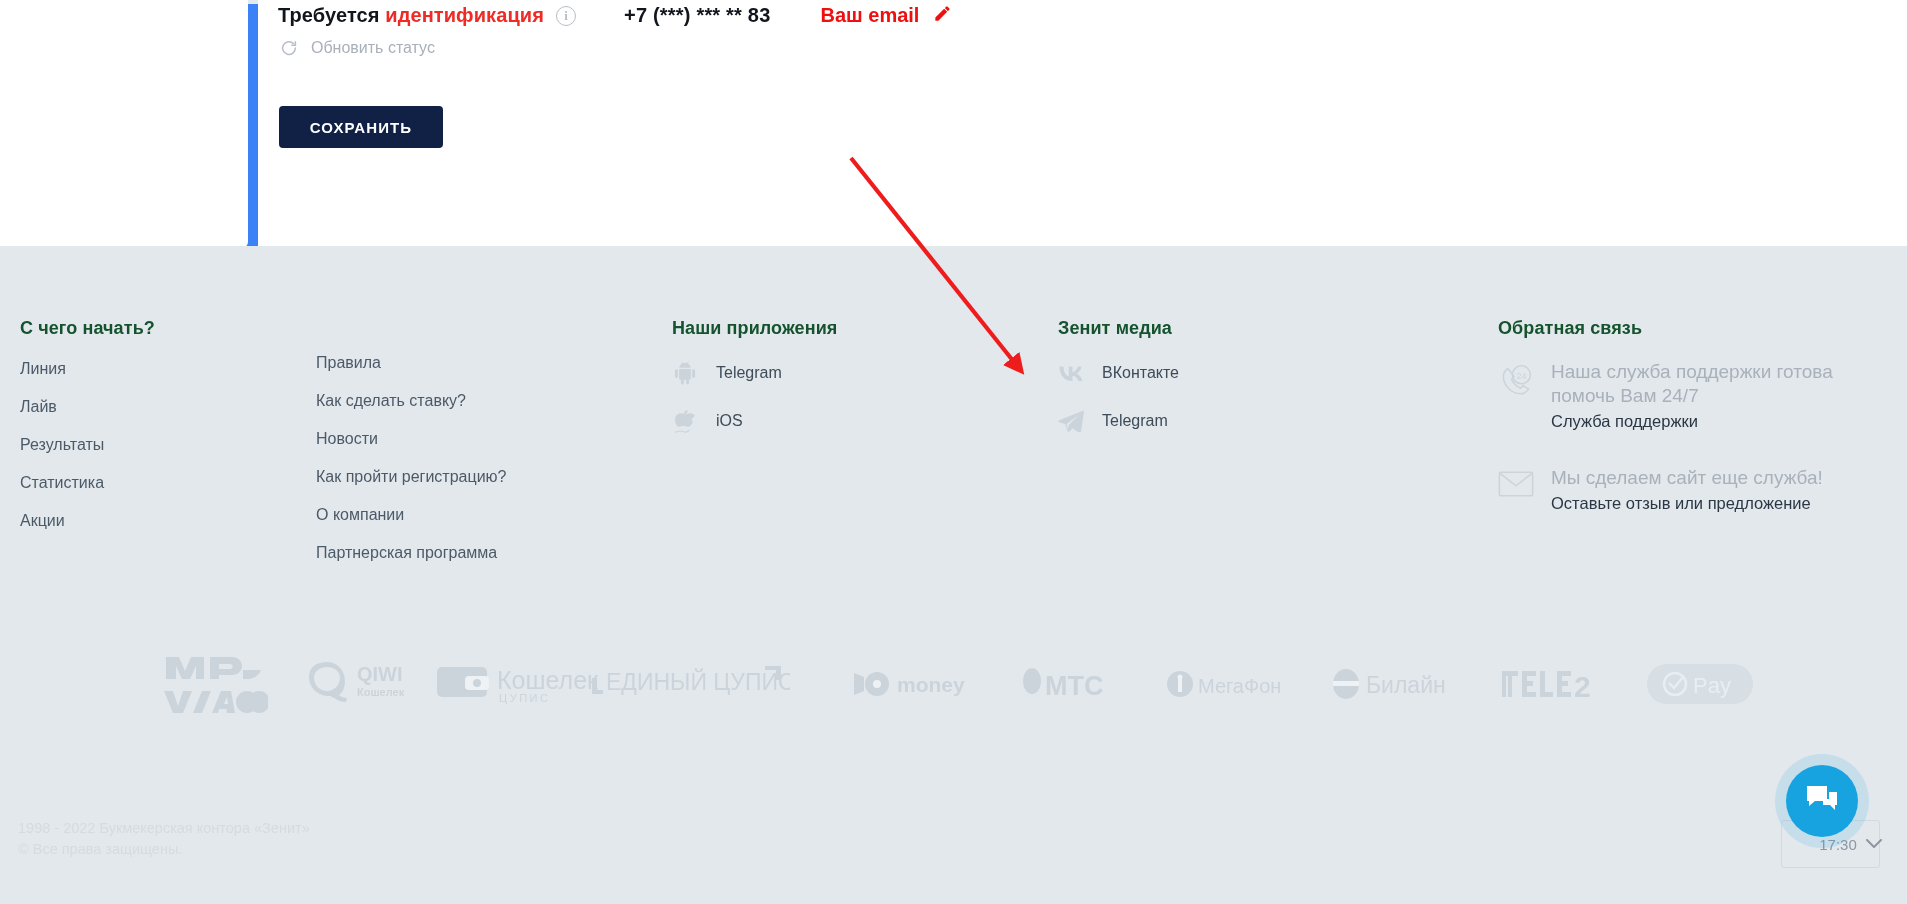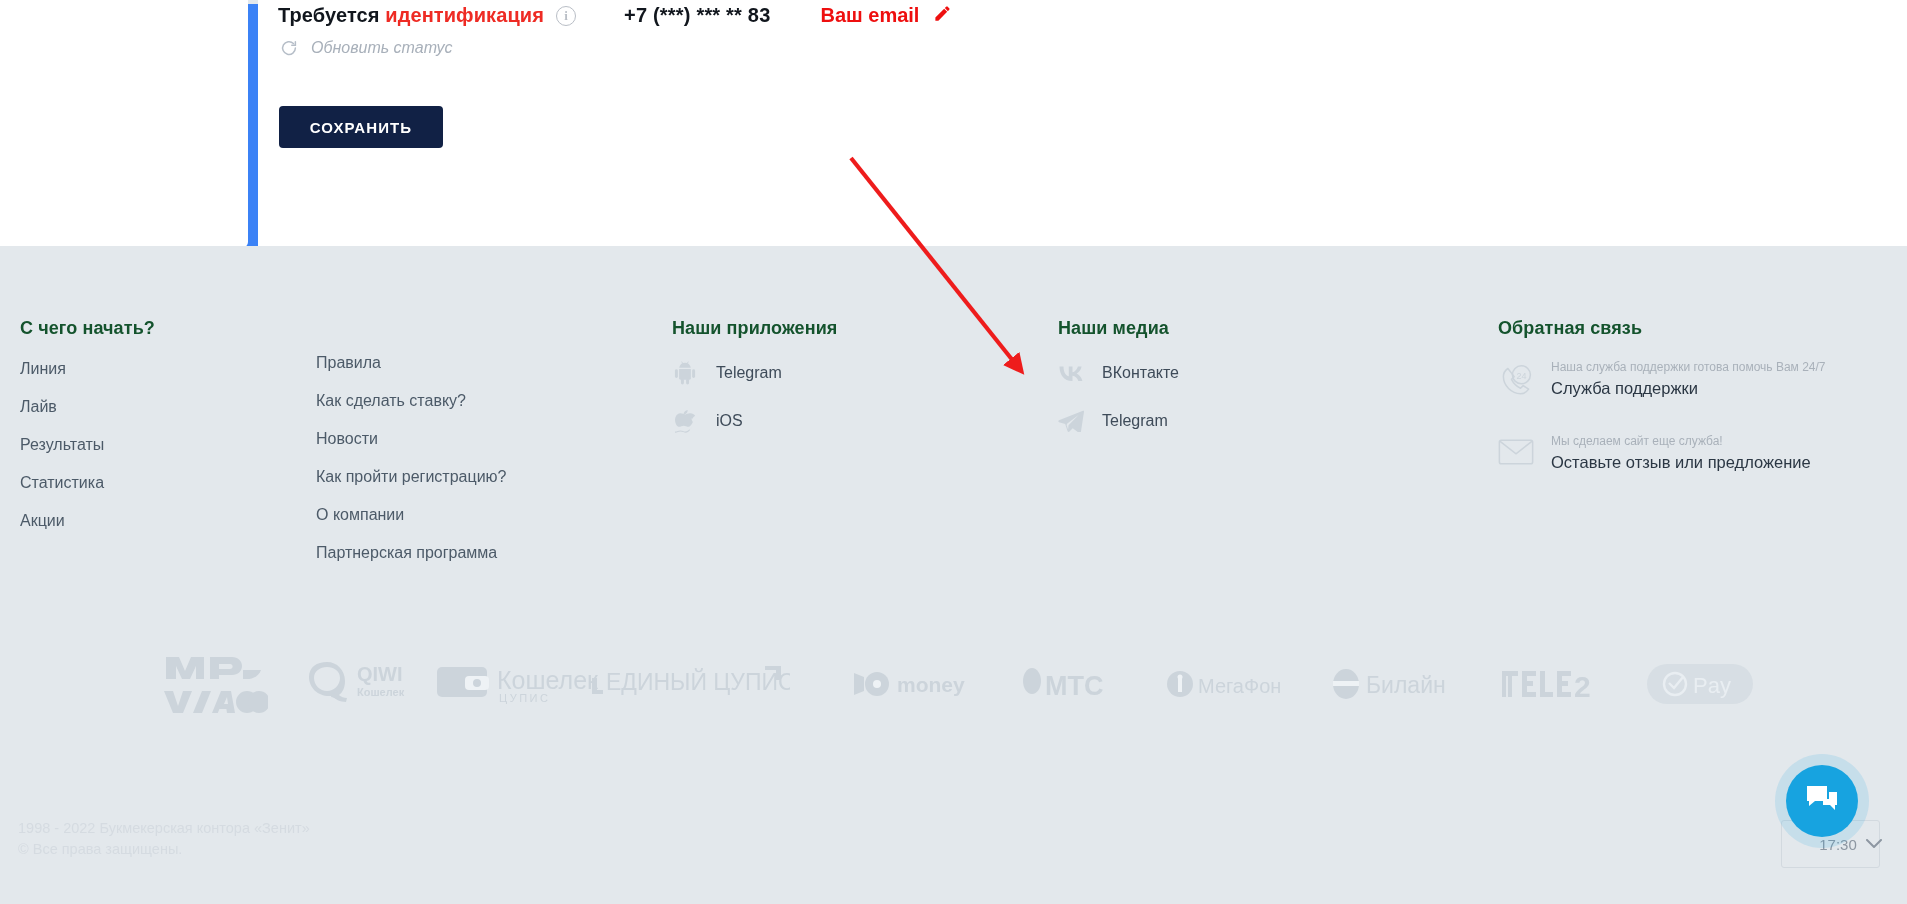--- a/index.html
+++ b/index.html
@@ -53,21 +53,21 @@
     margin-left: 50px; font-size: 20px; font-weight: bold; color: #ee0f0f;
     cursor: pointer;
   }
   .pencil-icon { margin-left: 14px; display: inline-block; vertical-align: -2px; cursor: pointer; }
 
   .refresh-row {
     position: absolute; left: 22px; top: 75px;
     display: flex; align-items: center; gap: 13px; cursor: pointer;
   }
   .refresh-icon { width: 18px; height: 18px; display: block; }
-  .refresh-label { font-size: 16px; color: #a8b0ba; font-style: italic; }
+  .refresh-label { font-size: 16px; color: #a8b0ba; }
 
   .save-btn {
     position: absolute; left: 21px; top: 142px;
     width: 164px; height: 42px;
     background: #112145; color: #ffffff;
     border: none; border-radius: 4px;
     font-family: "Liberation Sans", sans-serif;
     font-size: 15px; font-weight: bold; letter-spacing: 1.1px;
     cursor: pointer;
   }
@@ -99,21 +99,21 @@
     margin-bottom: 22px; cursor: pointer;
   }
   .app-label, .media-label { font-size: 16px; color: #3e4b59; }
   .app-ico, .media-ico {
     width: 26px; height: 26px; display: flex; align-items: center; justify-content: center;
     flex: 0 0 26px;
   }
 
   .feed-row { display: flex; align-items: flex-start; gap: 17px; margin-bottom: 34px; cursor: pointer; }
   .feed-ico { width: 36px; height: 36px; flex: 0 0 36px; margin-top: 4px; }
-  .feed-sub { font-size: 12px; color: #a9b1ba; line-height: 1.25; }
+  .feed-sub { font-size: 19px; color: #a9b1ba; line-height: 1.25; }
   .feed-main { font-size: 16.5px; color: #2b3744; line-height: 1.35; margin-top: 2px; }
 
   
   .pay-strip {
     position: absolute; left: 0; top: 390px; width: 1907px; height: 96px;
     display: flex; align-items: center;
   }
   .pay { position: absolute; top: 0; height: 96px; display: flex; align-items: center; }
   .pay svg, .pay .txt { opacity: 1; }
   .payfill { fill: #ccd4db; }
@@ -226,21 +226,21 @@
             <path d="M17.6 18.7c-.4 1-.9 1.9-1.5 2.7-.9 1.2-1.6 2-2.2 2.4-.9.6-1.8.9-2.8.9-.7 0-1.6-.2-2.6-.6-1-.4-1.9-.6-2.7-.6-.8 0-1.7.2-2.7.6-1 .4-1.8.6-2.5.7-1 .1-1.9-.2-2.8-1-.6-.5-1.4-1.4-2.3-2.7v-.2l.2.1c.8 1 1.5 1.6 2.2 2 .8.5 1.6.7 2.4.6.7 0 1.5-.2 2.4-.6 1-.4 2-.6 2.9-.6.9 0 1.8.2 2.8.6.9.4 1.7.6 2.3.6.9 0 1.7-.3 2.5-.8.5-.3 1.1-.9 1.9-1.8l.6.8z"></path>
             <path d="M17.3 13.9c0 1.3.5 2.5 1.4 3.5-.5 1.3-1.2 2.5-2.1 3.6-.9 1.1-1.8 1.6-2.7 1.6-.6 0-1.4-.2-2.3-.6-.9-.4-1.7-.6-2.4-.6-.8 0-1.6.2-2.5.6-.9.4-1.6.6-2.2.6-1 0-1.9-.6-2.9-1.8C.6 19.1-.2 17 .1 14.4c.2-2 1-3.6 2.3-4.7 1-.9 2.2-1.4 3.5-1.4.7 0 1.6.2 2.7.7 1 .4 1.7.7 2 .7.2 0 1-.3 2.3-.8 1.2-.5 2.3-.7 3.1-.6 2.3.2 4 1.1 5.1 2.8-2 1.2-3 2.9-3 5.1l.2-2.3z" transform="translate(0,-4) scale(1,1)"></path>
             <path d="M13.2 1.6c0 1-.4 2-1.1 2.8-.9 1-2 1.6-3.1 1.5a3.4 3.4 0 0 1 0-.4c0-1 .4-2 1.2-2.9.4-.4.9-.8 1.5-1.1.6-.3 1.1-.4 1.6-.5 0 .2 0 .4 0 .6z"></path>
           </svg>
         </span>
         <span class="app-label">iOS</span>
       </div>
     </div>
 
     <div class="col col-media">
-      <div class="col-title">Наши медиа</div>
+      <div class="col-title">Зенит медиа</div>
       <div class="media-row">
         <span class="media-ico">
           <svg width="26" height="16" viewBox="0 0 28 17" fill="#ccd4db">
             <path d="M15.1 17c-8.5 0-13.3-5.9-13.5-15.6h4.3c.1 7.1 3.2 10.1 5.7 10.7V1.4h4v6.2c2.4-.3 5-3.1 5.8-6.2h4c-.6 3.8-3.3 6.6-5.3 7.7 2 .9 5 3.4 6.2 7.9h-4.4c-.9-2.9-3.3-5.2-6.3-5.5V17h-.5z"></path>
           </svg>
         </span>
         <span class="media-label">ВКонтакте</span>
       </div>
       <div class="media-row">
         <span class="media-ico">

